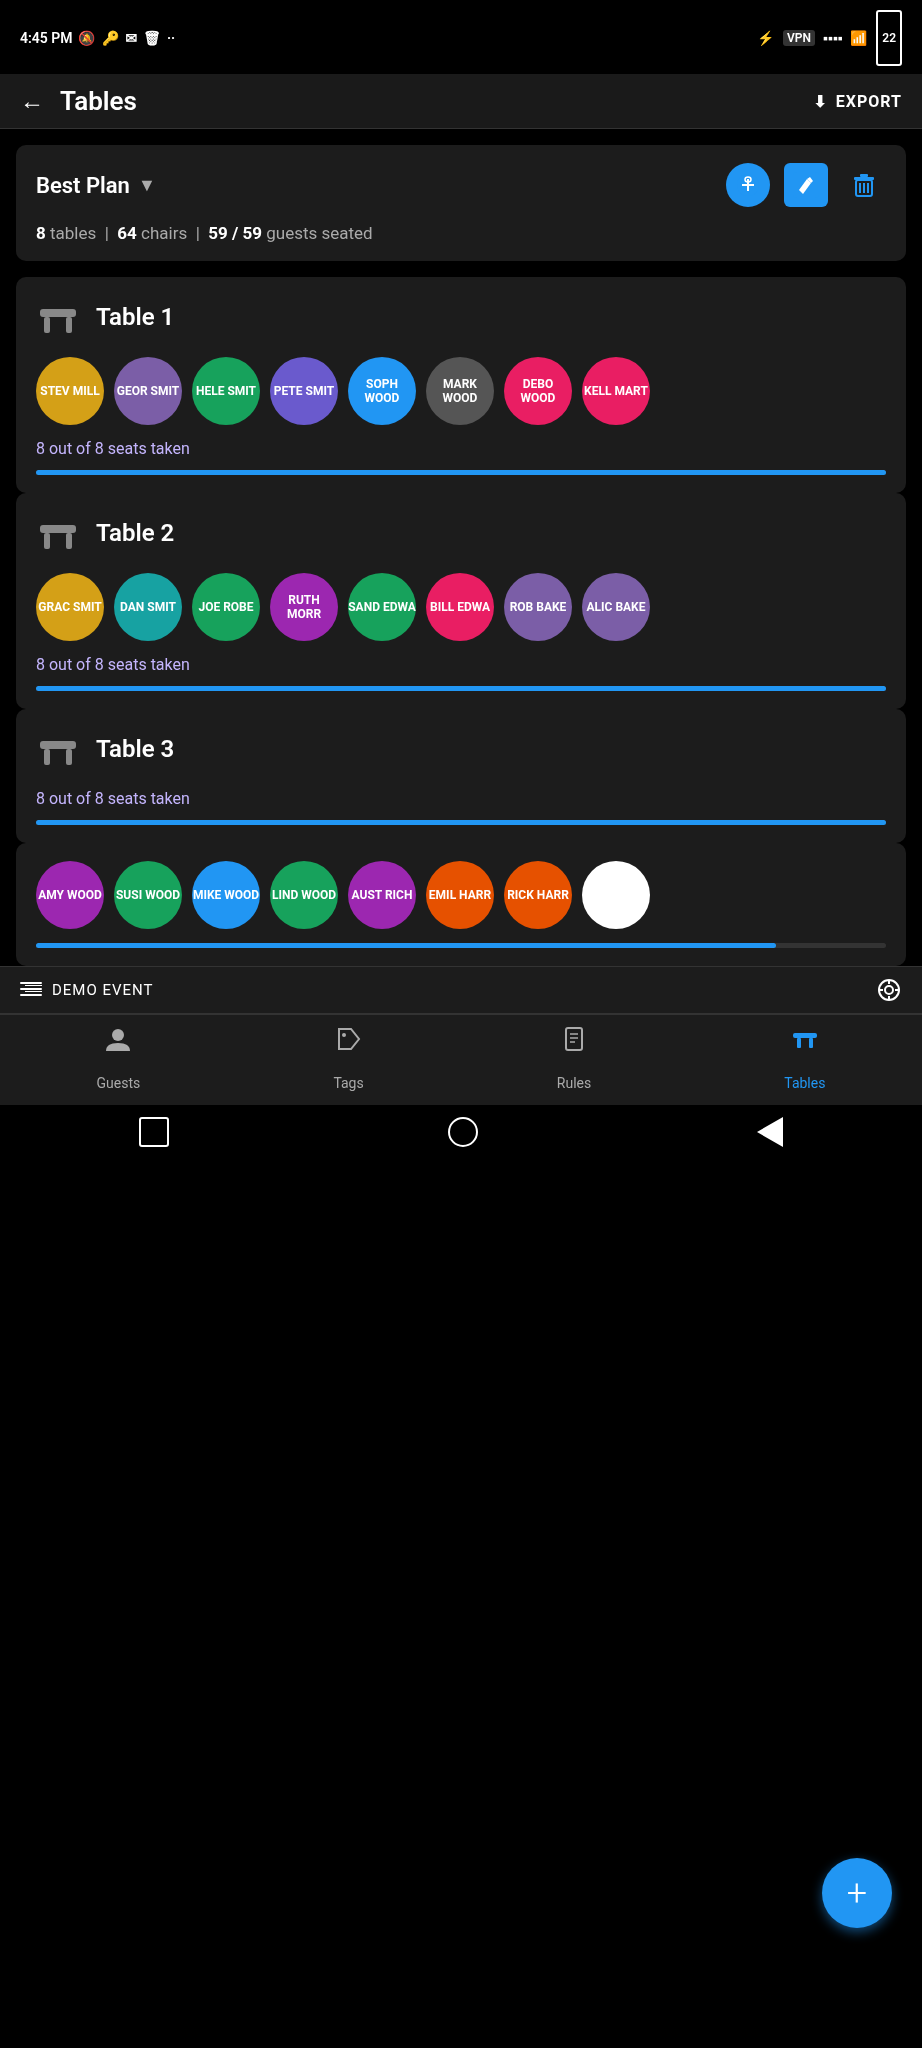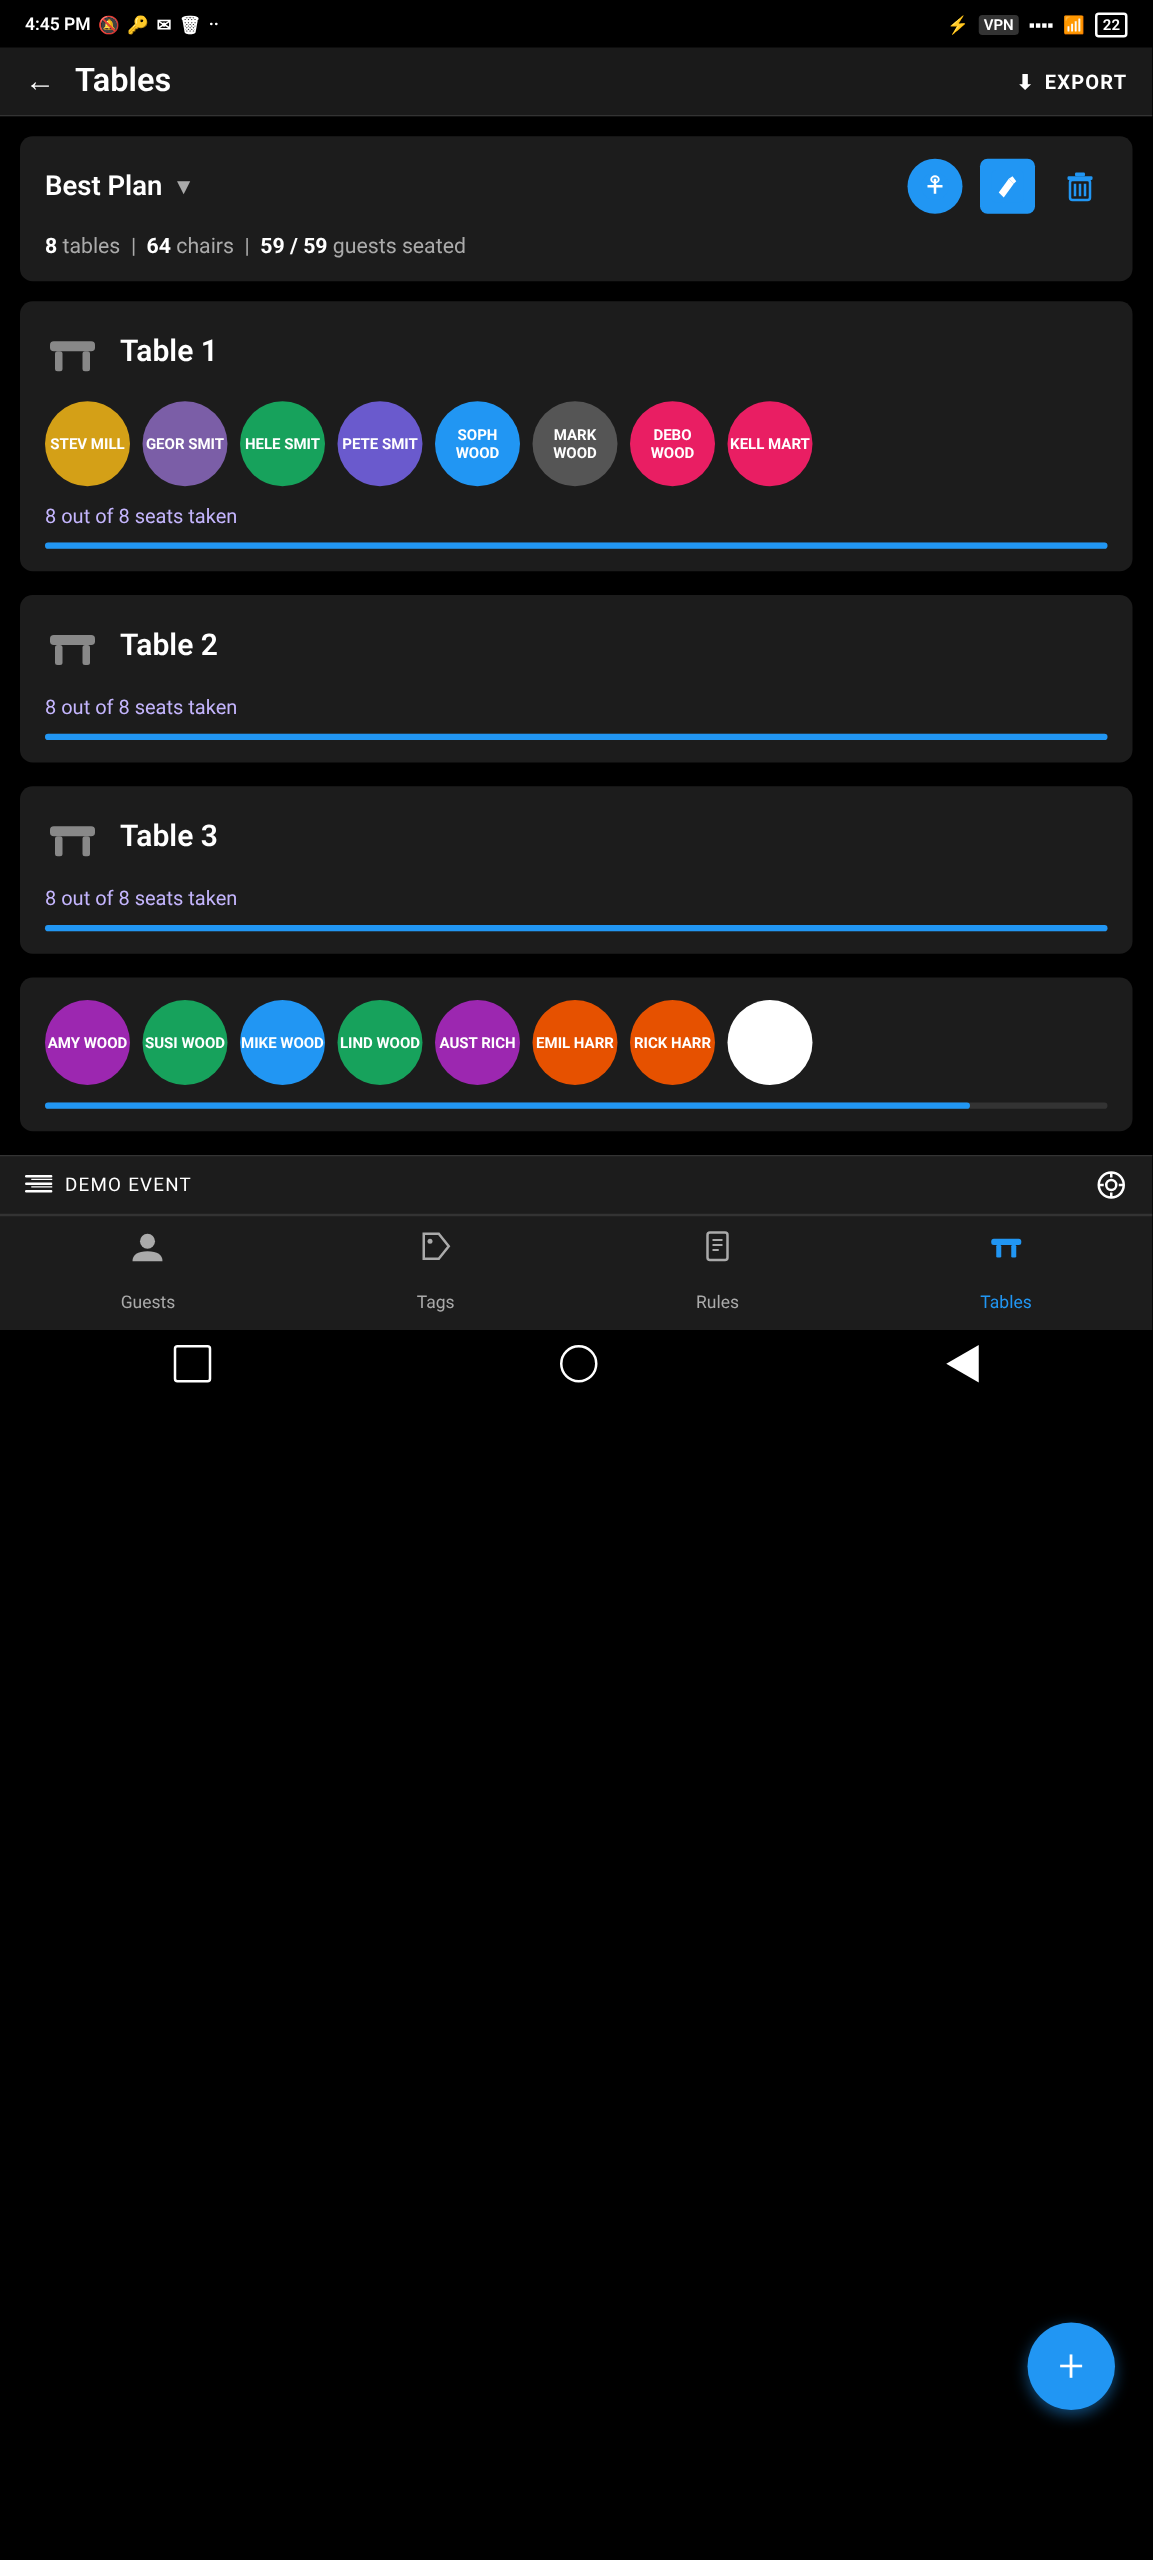--- a/index.html
+++ b/index.html
@@ -66,21 +66,21 @@
     }
     .plan-action-btn.blue-add { background: #2196f3; }
     .plan-action-btn.blue-edit { background: #2196f3; border-radius: 6px; }
     .plan-action-btn.blue-delete { background: transparent; }
     .plan-stats { font-size: 17px; color: #aaa; }
     .plan-stats strong { color: #fff; font-weight: 700; }
 
     
     .table-card {
       background: #1c1c1c;
-      margin: 0 16px 19px;
+      margin: 0 16px 0;
       border-radius: 10px;
       padding: 18px 20px;
     }
     .table-header {
       display: flex; align-items: center; gap: 16px;
       margin-bottom: 18px;
     }
     .table-icon {
       width: 44px; height: 44px;
       display: flex; align-items: center; justify-content: center;
@@ -186,21 +186,21 @@
     <span>🔑</span>
     <span>✉</span>
     <span>🗑</span>
     <span>··</span>
   </div>
   <div class="status-right">
     <span>⚡</span>
     <span style="background:#333;border-radius:3px;padding:1px 4px;font-size:12px;">VPN</span>
     <span>▪▪▪▪</span>
     <span>📶</span>
-    <span style="border:2px solid #fff;border-radius:3px;padding:1px 4px;font-size:12px;">
+    <span style="border:2px solid #fff;border-radius:3px;padding:19px 4px;font-size:12px;">
       <span>22</span>
     </span>
   </div>
 </div>
 
 <div class="header">
   <div class="header-left">
     <span class="back-arrow">←</span>
     <span class="header-title">Tables</span>
   </div>
@@ -295,20 +295,38 @@
       <div class="table-header">
         <div class="table-icon">
           <svg width="44" height="40" viewBox="0 0 44 40">
     <rect x="4" y="12" width="36" height="8" rx="3" fill="#888"></rect>
     <rect x="8" y="20" width="6" height="16" rx="2" fill="#888"></rect>
     <rect x="30" y="20" width="6" height="16" rx="2" fill="#888"></rect>
   </svg>
         </div>
         <span class="table-name">Table 2</span>
       </div>
+      <div class="guests-row">
+        <div class="guest-avatar" style="background: rgb(212, 160, 23);">GRAC
+SMIT</div>
+        <div class="guest-avatar" style="background: rgb(23, 162, 162);">DAN
+SMIT</div>
+        <div class="guest-avatar" style="background: rgb(23, 162, 92);">JOE
+ROBE</div>
+        <div class="guest-avatar" style="background: rgb(156, 39, 176);">RUTH
+MORR</div>
+        <div class="guest-avatar" style="background: rgb(23, 162, 92);">SAND
+EDWA</div>
+        <div class="guest-avatar" style="background: rgb(233, 30, 99);">BILL
+EDWA</div>
+        <div class="guest-avatar" style="background: rgb(123, 94, 167);">ROB
+BAKE</div>
+        <div class="guest-avatar" style="background: rgb(123, 94, 167);">ALIC
+BAKE</div>
+      </div>
       <div class="seats-status">8 out of 8 seats taken</div>
       <div class="progress-bar">
         <div class="progress-fill" style="width: 100%;"></div>
       </div>
     </div>
     <div class="table-card">
       <div class="table-header">
         <div class="table-icon">
           <svg width="44" height="40" viewBox="0 0 44 40">
     <rect x="4" y="12" width="36" height="8" rx="3" fill="#888"></rect>

